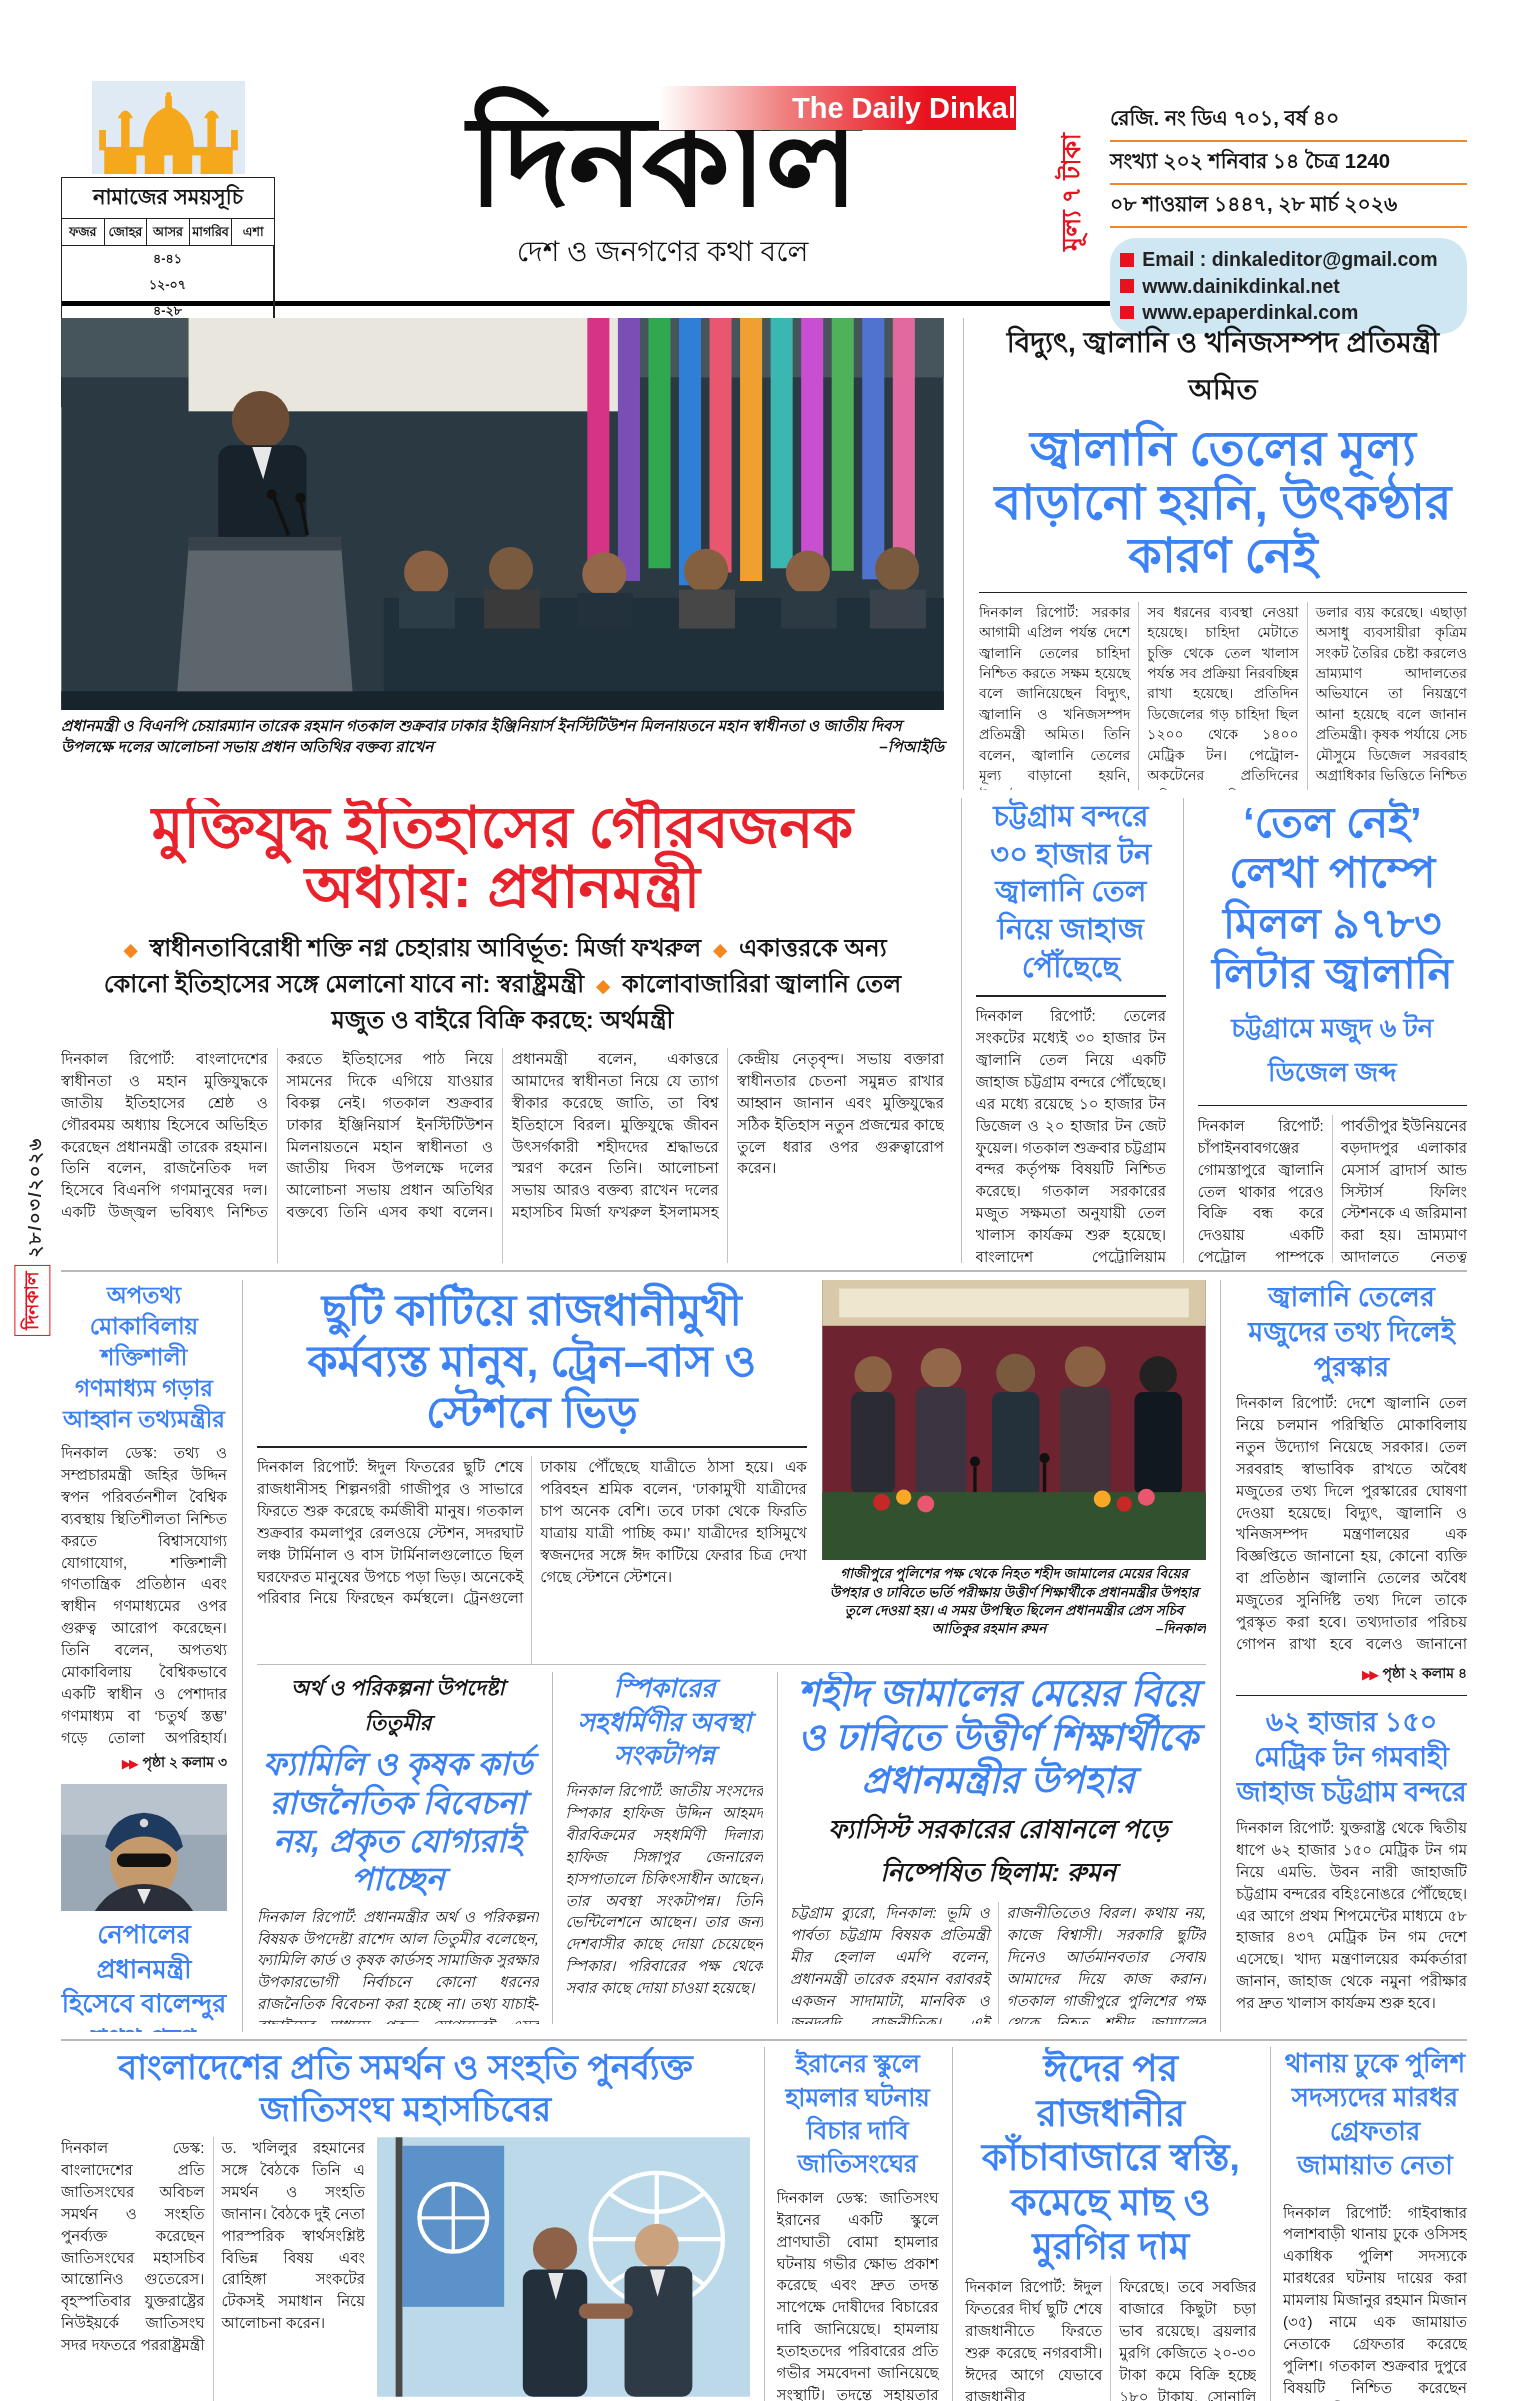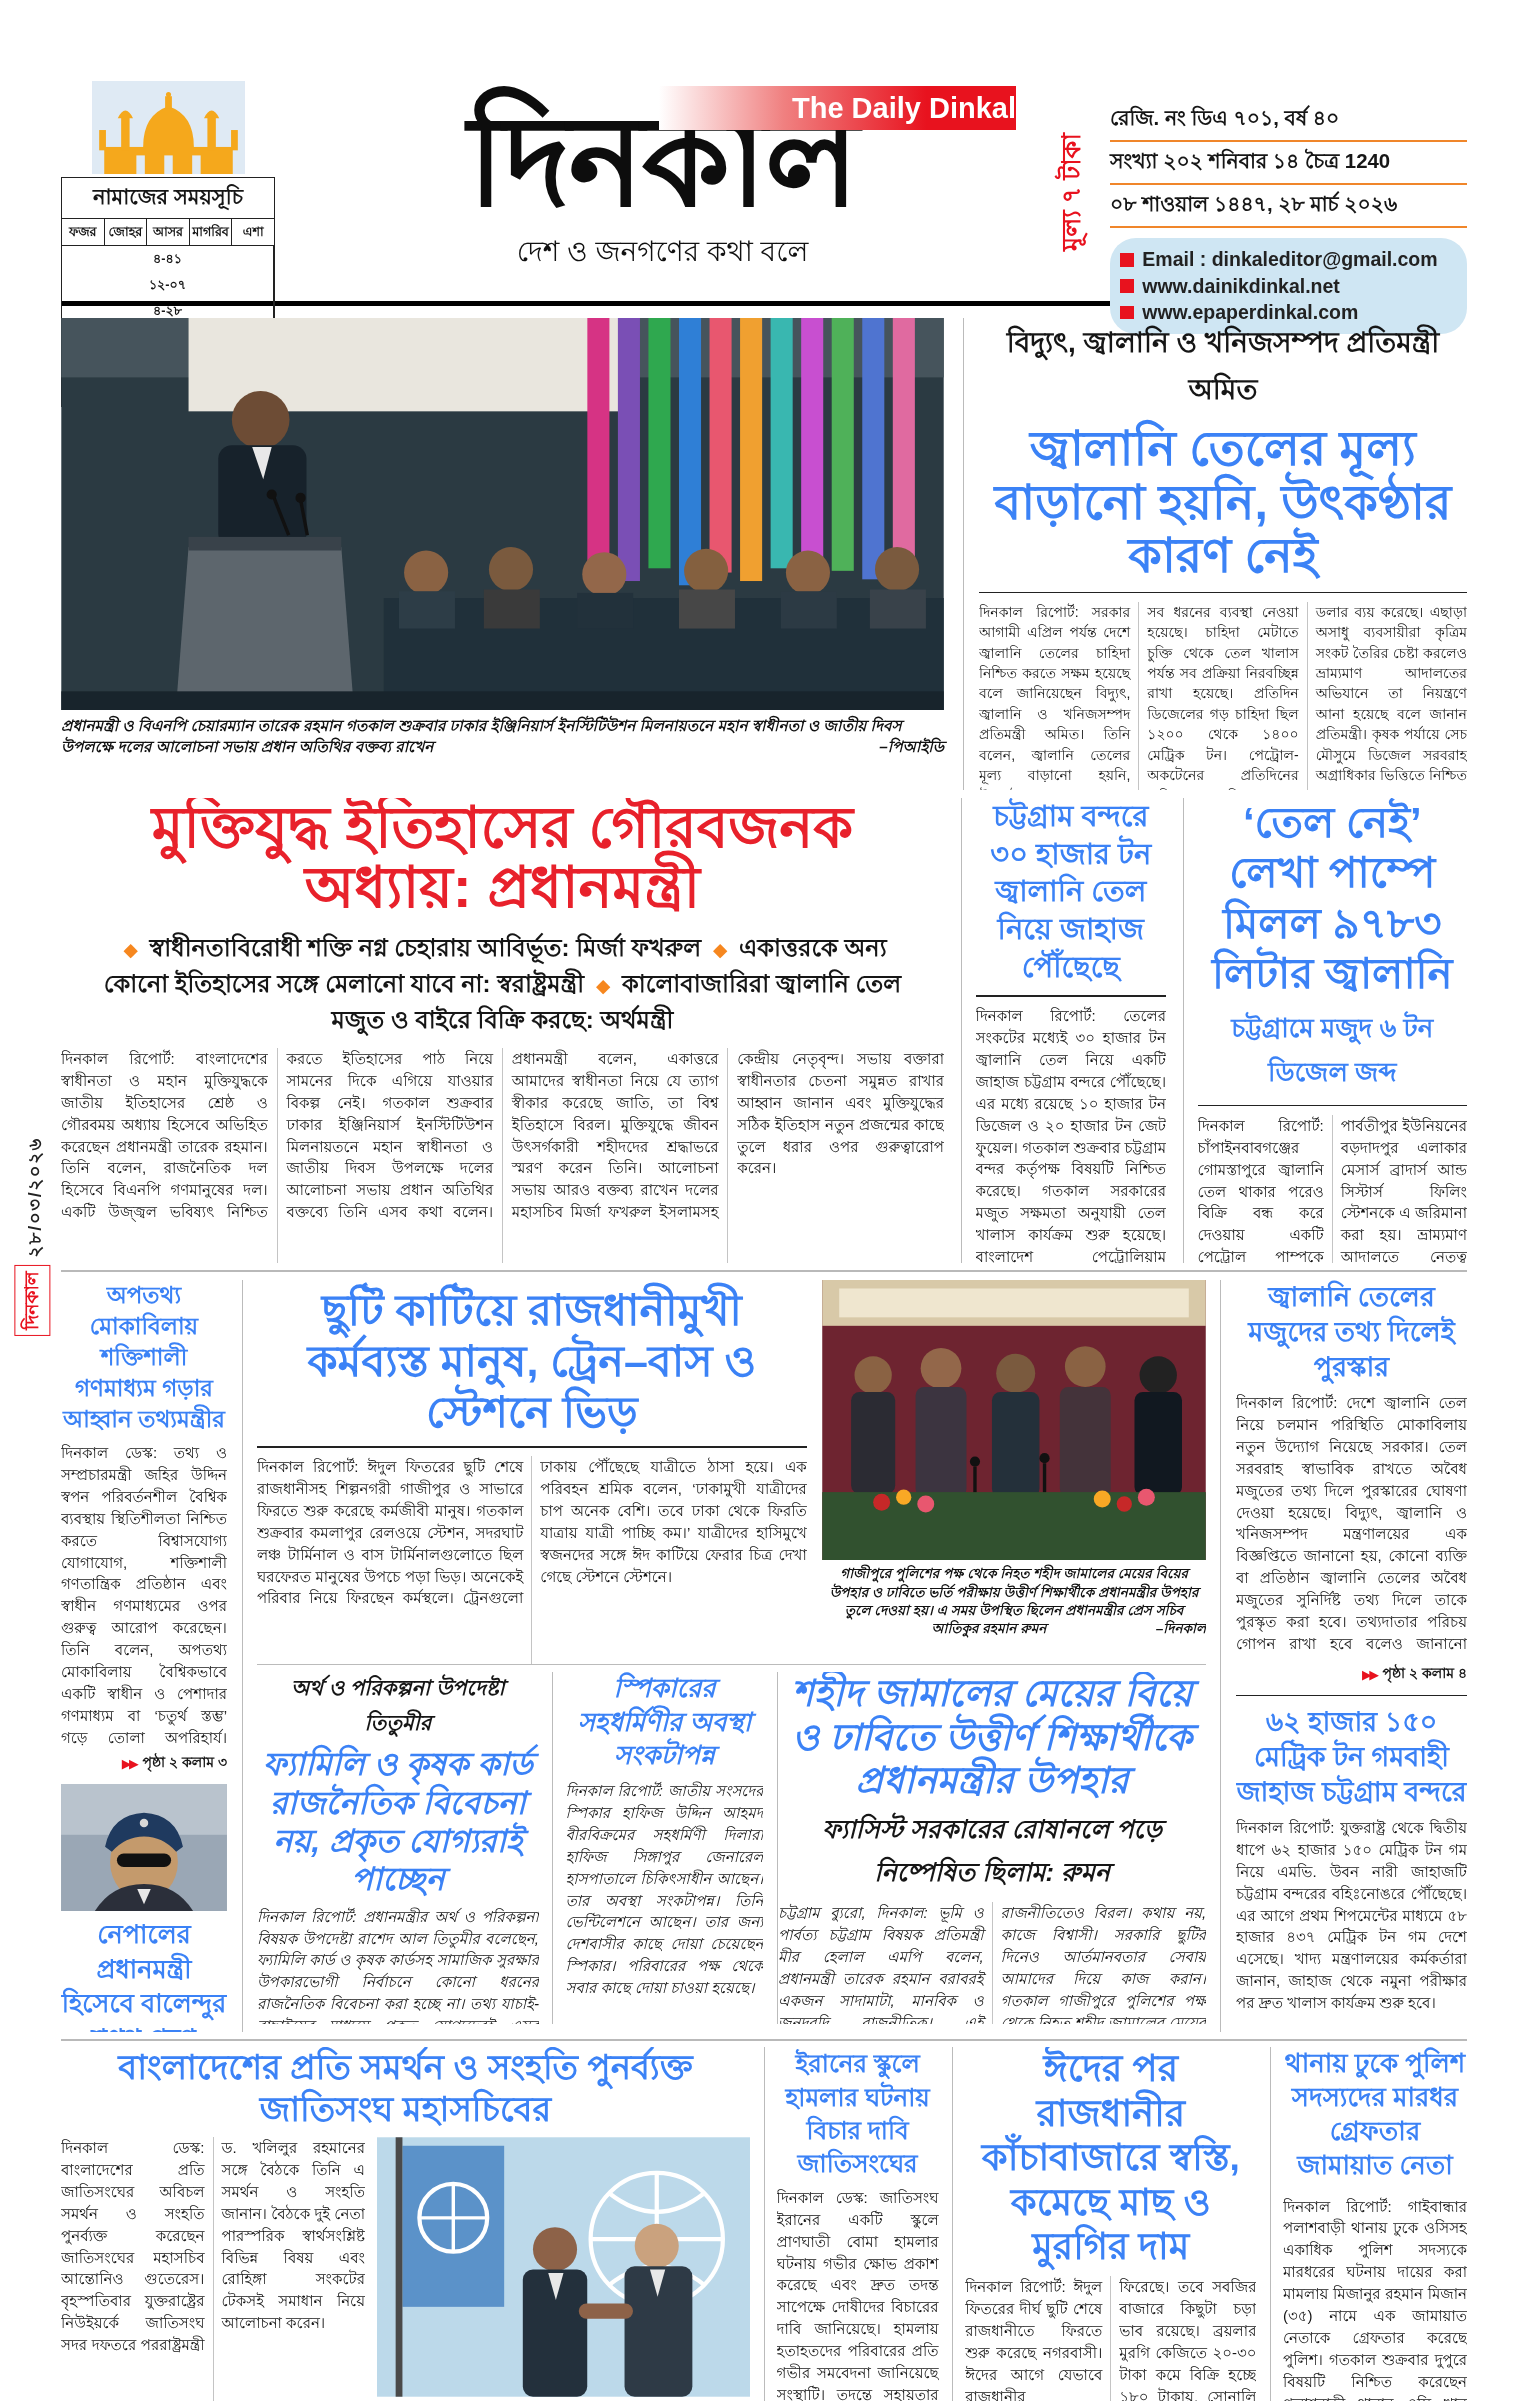--- a/index.html
+++ b/index.html
@@ -92,39 +92,39 @@
   .holiday { flex:1; overflow:hidden; }
   .h-holiday { font-size:43px; line-height:1.18; margin-top:5.1px; }
   .midphoto { flex:0 0 384px; overflow:hidden;text-align:center; }
   .midphoto svg { width:384px; height:280px; }
   .band4 { display:flex; gap:13.6px; height:360px; border-top:0.8px solid #bbb; padding-top:6.8px;font-style:italic; }
   .fam { flex:0 0 282px; overflow:hidden; }
   .fam .kicker { font-size:21px; }
   .fam .headline { font-size:32px; line-height:1.2; margin:3.4px 0 6.8px; }
   .spk { flex:0 0 211px; border-left:0.8px solid #bbb; padding-left:12px; overflow:hidden; }
   .spk .headline { font-size:26px; line-height:1.3; margin-bottom:6.8px; }
-  .jam { flex:1; border-left:0.8px solid #bbb; overflow:hidden; }
+  .jam { flex:1; border-left:0.8px solid #bbb; padding-left:12px; overflow:hidden; }
   .jam .headline { font-size:37px; line-height:1.18; }
   .jam .subline { font-size:25.5px; font-weight:800; text-align:center; margin:6.8px 0; }
   .nepal-photo svg { width:166px; height:127px; }
 
   
   .botband { display:flex; gap:13.6px; margin-top:6.8px; height:399px; }
   .un-zone { flex:0 0 689px; overflow:hidden; }
   .un-zone .headline { font-size:34px; line-height:1.22; }
   .un-flex { display:flex; gap:12px; margin-top:6.8px; }
   .un-txt { flex:1; }
   .un-photo { flex:0 0 373px; }
   .un-photo svg { width:373px; height:260px; }
   .iran { flex:0 0 175px; border-left:0.8px solid #bbb; padding-left:12px; overflow:hidden; }
   .iran .headline { font-size:24.6px; line-height:1.35; margin-bottom:6.8px; }
   .bazar { flex:1; border-left:0.8px solid #bbb; padding-left:12px; overflow:hidden; }
   .bazar .headline { font-size:37px; line-height:1.2; margin-bottom:6.8px; }
   .thana { flex:0 0 197px; border-left:0.8px solid #bbb; padding-left:12px; overflow:hidden; }
-  .thana .headline { font-size:26px; line-height:1.3; margin-bottom:13px; }
+  .thana .headline { font-size:26px; line-height:1.3; margin-bottom:19px; }
 
   
   .v-date { position:absolute; left:20.4px; top:1137px; writing-mode:vertical-rl; transform:rotate(180deg);
             font-size:18px; font-weight:700; color:#222; letter-spacing:1.7px; }
   .v-logo { position:absolute; left:13.6px; top:1265px; writing-mode:vertical-rl; transform:rotate(180deg);
             color:#e8121e; border:1.7px solid #e8121e; font-weight:800; font-size:18.7px; padding:5.1px 1.7px; }
 </style>
 </head>
 <body>
 

